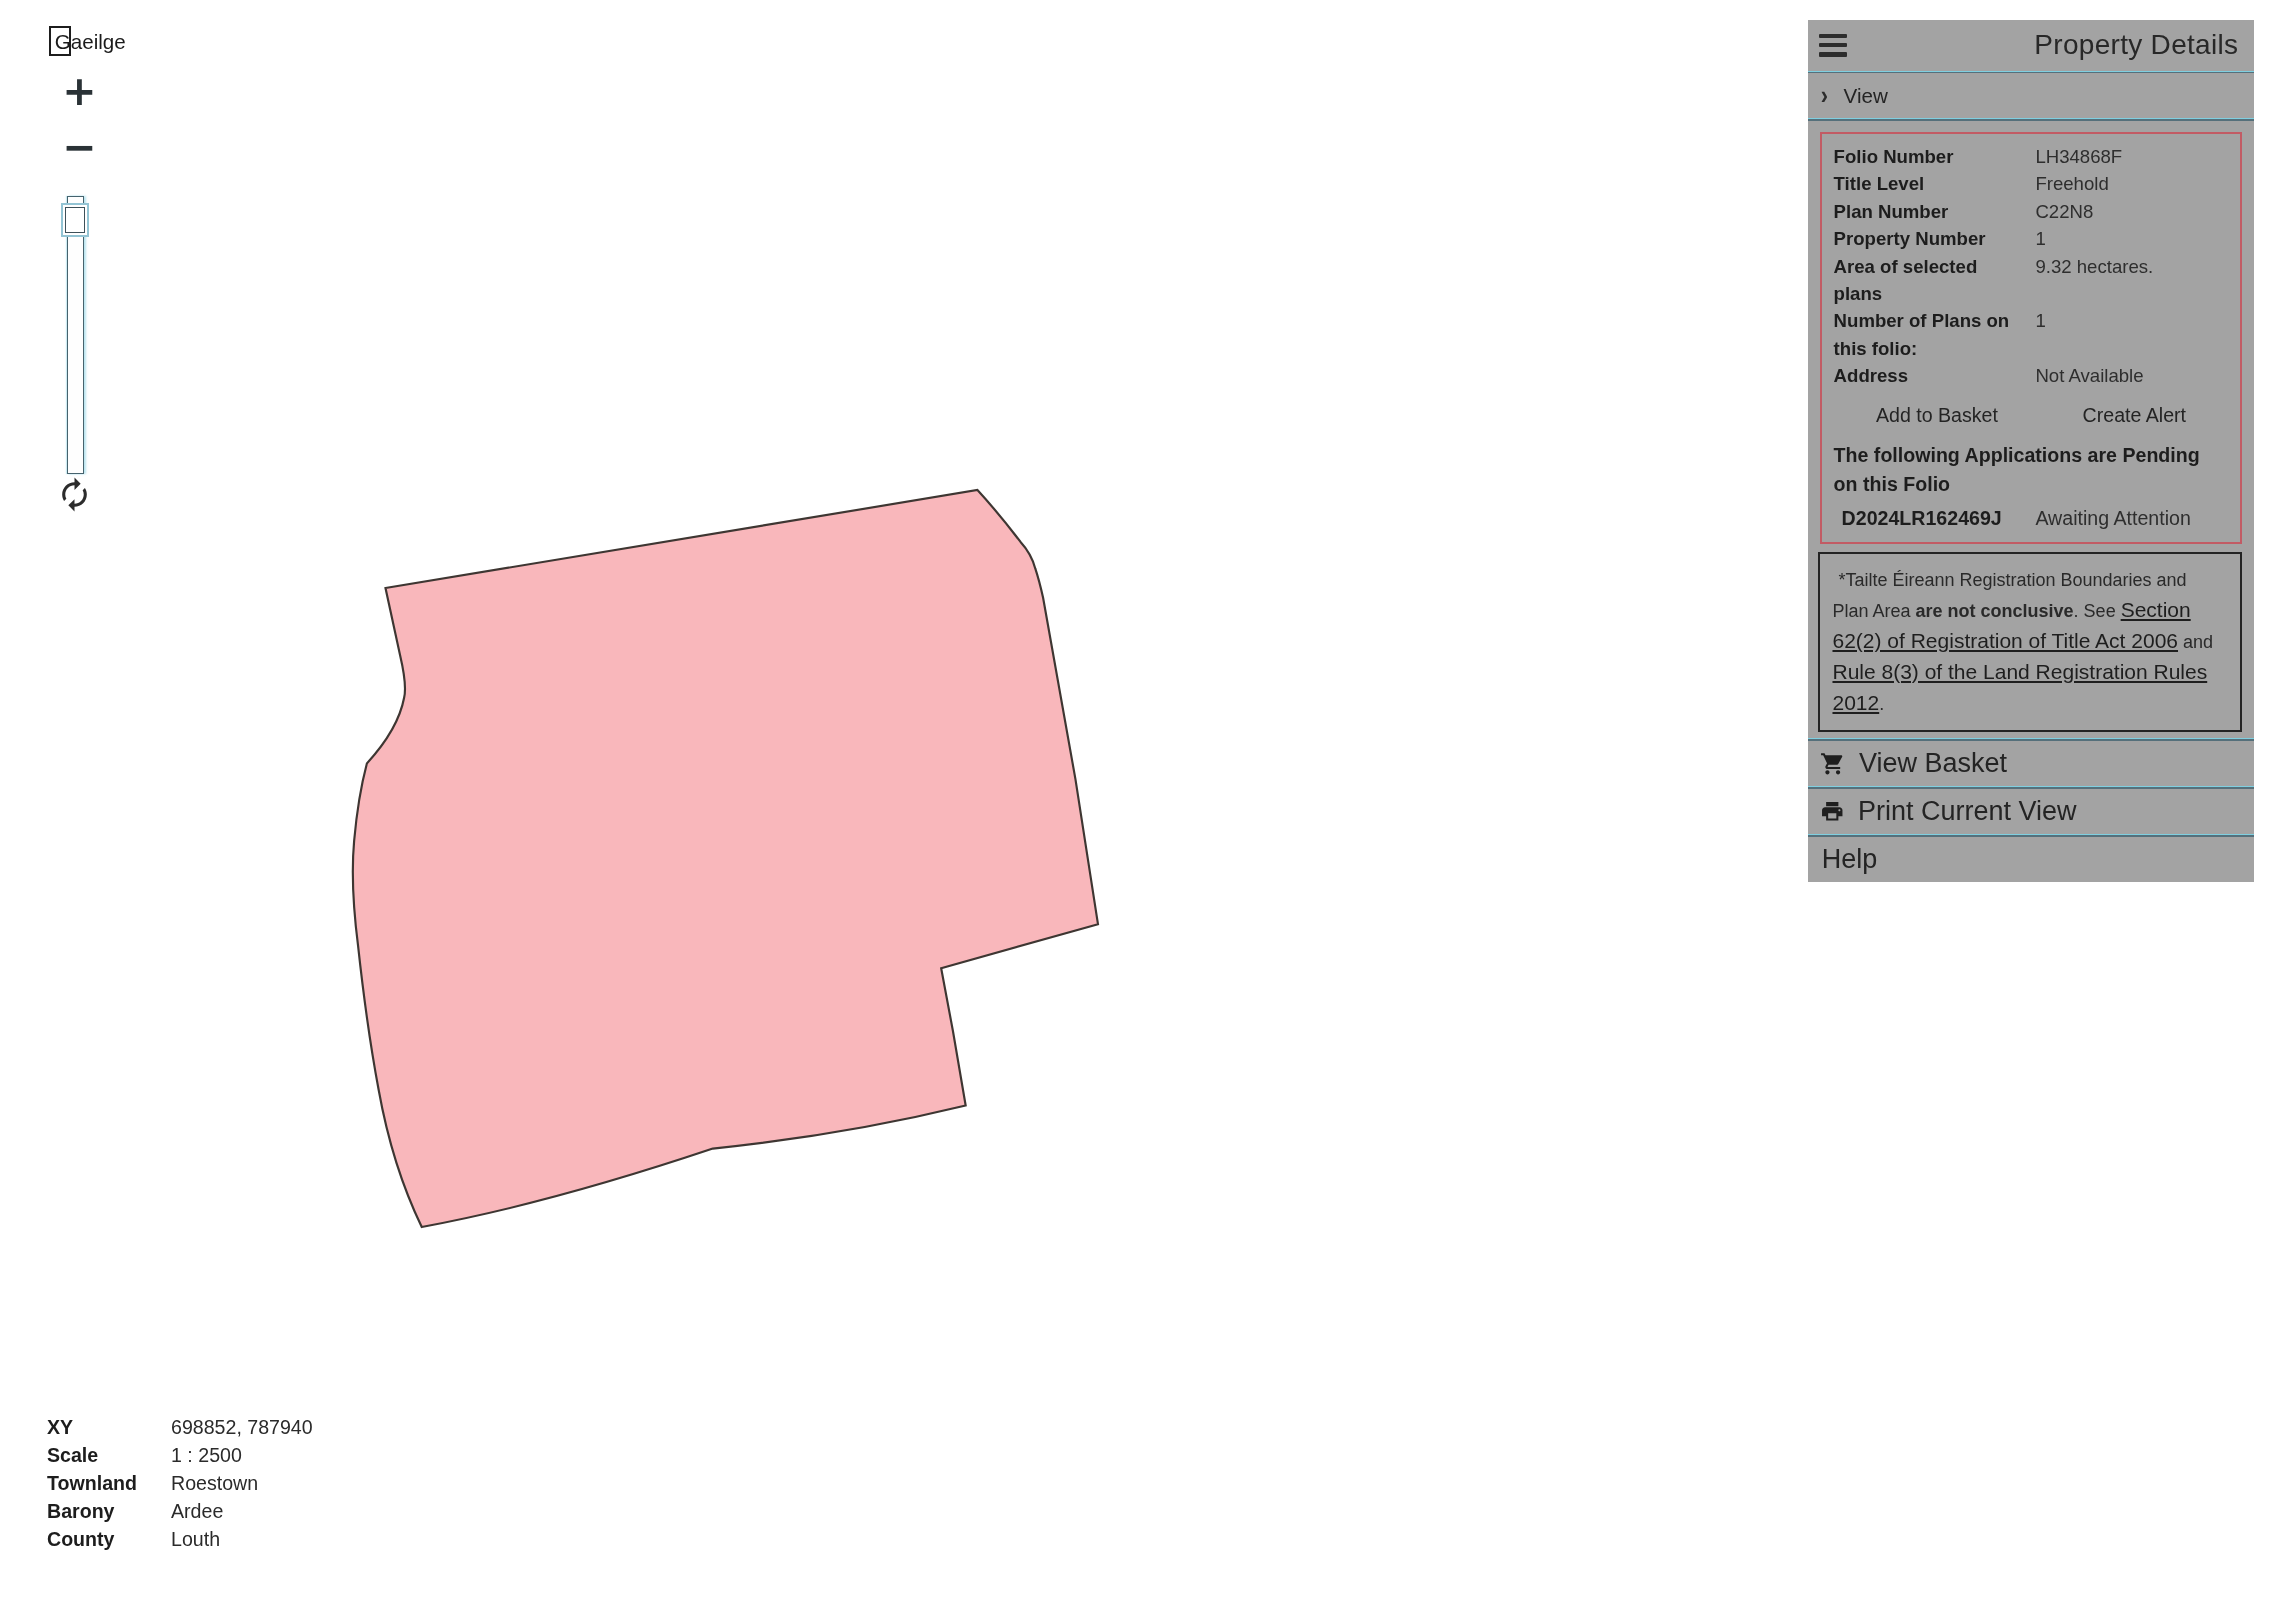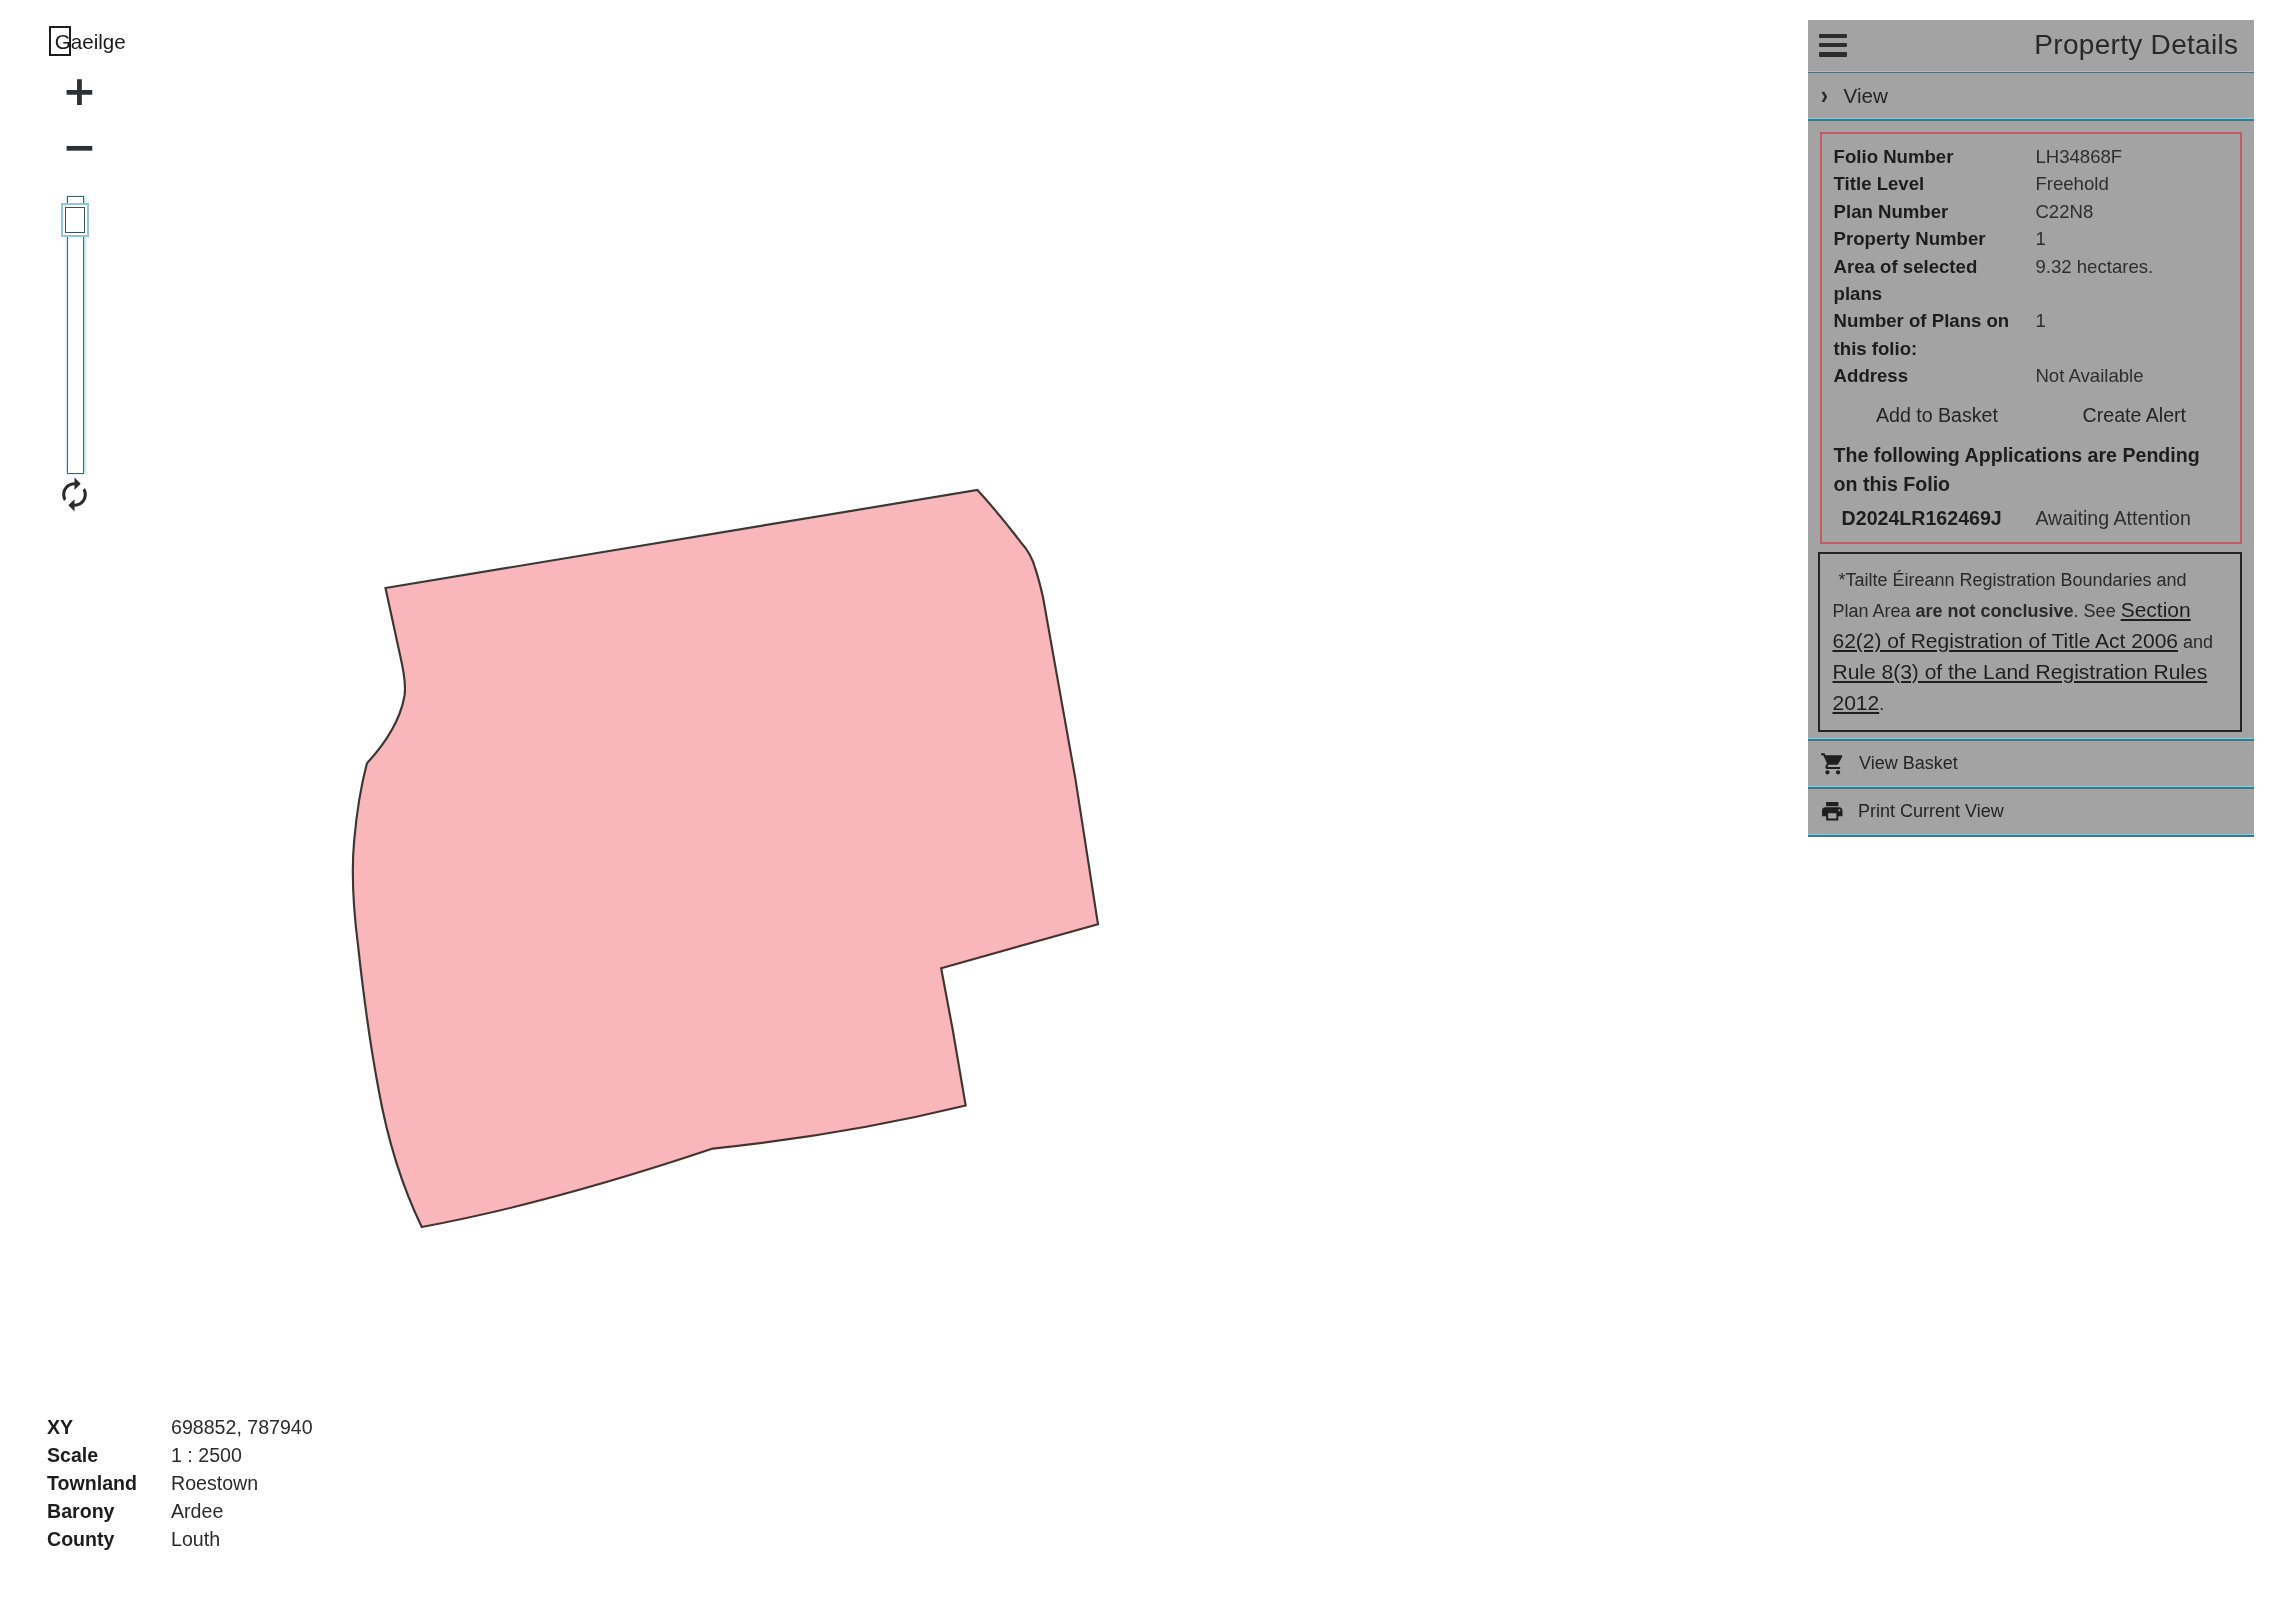--- a/index.html
+++ b/index.html
@@ -65,21 +65,21 @@
   .pending-row { display:grid; grid-template-columns:194px 1fr; column-gap:7.8px; font-size:19.6px; line-height:27.4px; }
   .pending-id { font-weight:bold; color:var(--text-dark);padding-left:8px; }
 
   .black-box { margin:7.8px 11.8px 0 9.8px; border:2px solid var(--black-border); padding:10.8px 12.7px 11.8px 12.7px;
     font-size:18px; line-height:30px; color:#2a2a2a; text-indent:5.9px; }
   .black-box .bold { font-weight:bold; }
   .link { font-size:21px; text-decoration:underline; color:#1e1e1e; cursor:pointer; text-indent:0; }
 
   .menu-divider { margin-top:5.9px; }
   .menu-row { height:45px; display:flex; align-items:center; gap:13.7px; padding-left:11.8px;
-    font-size:18px; color:#242424; background:none; border:none; width:100%; cursor:pointer; text-align:right;
+    font-size:27px; color:#242424; background:none; border:none; width:100%; cursor:pointer; text-align:right;
     font-family:inherit; }
   .menu-row svg { flex:0 0 auto; }
   .help-row { padding-left:13.7px; }
 
   
   .map-info { position:absolute; left:47px; top:1413px; z-index:5; }
   .info-row { display:grid; grid-template-columns:124px auto; font-size:19.6px; line-height:28px; }
   .info-label { font-weight:bold; color:var(--text-dark); }
   .info-value { color:#2b2b2b; }
 </style>
@@ -185,20 +185,23 @@
     <div class="divider"></div>
 
     <button class="menu-row">
       <svg width="24.5" height="24.5" viewBox="0 0 24 24">
         <path fill="#1f1f1f" d="M19 8H5c-1.66 0-3 1.34-3 3v6h4v4h12v-4h4v-6c0-1.66-1.34-3-3-3zm-3 11H8v-5h8v5zm3-7c-.55 0-1-.45-1-1s.45-1 1-1 1 .45 1 1-.45 1-1 1zm-1-9H6v4h12V3z"></path>
       </svg>
       <span>Print Current View</span>
     </button>
     <div class="divider"></div>
 
+    <button class="menu-row help-row">
+      <span>Help</span>
+    </button>
   </div>
 
   <div class="map-info">
     <div class="info-row">
       <span class="info-label">XY</span>
       <span class="info-value">698852, 787940</span>
     </div>
     <div class="info-row">
       <span class="info-label">Scale</span>
       <span class="info-value">1 : 2500</span>

